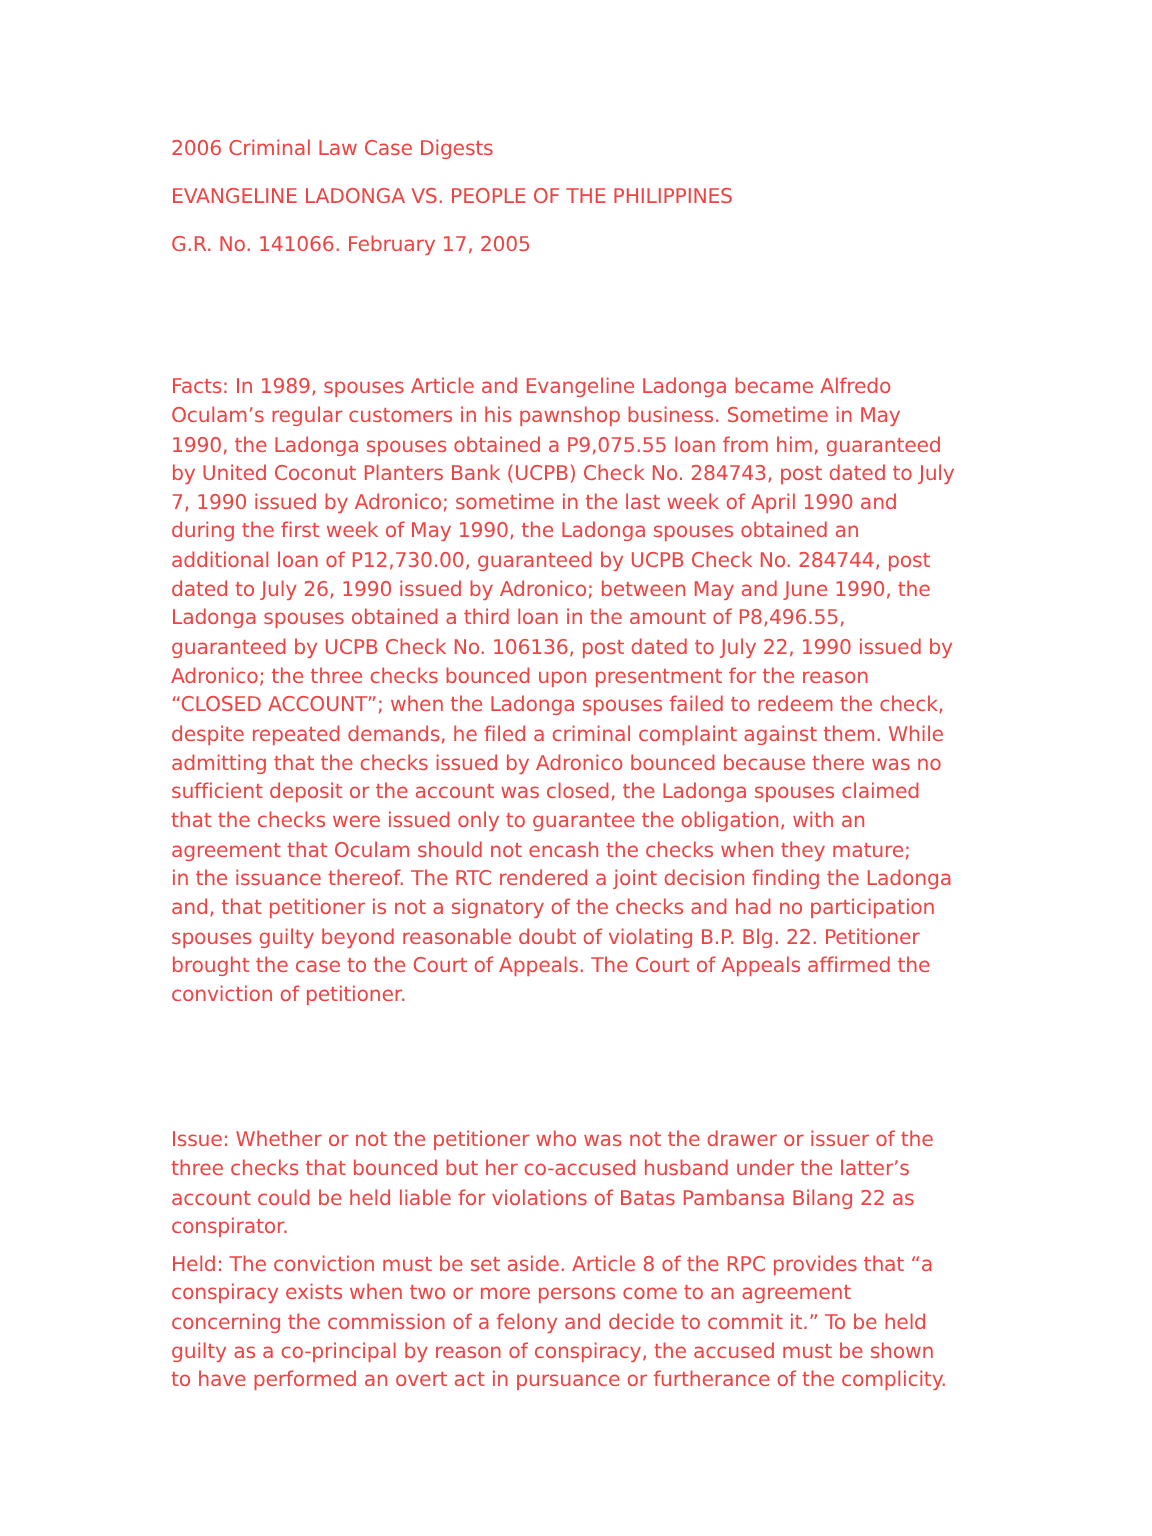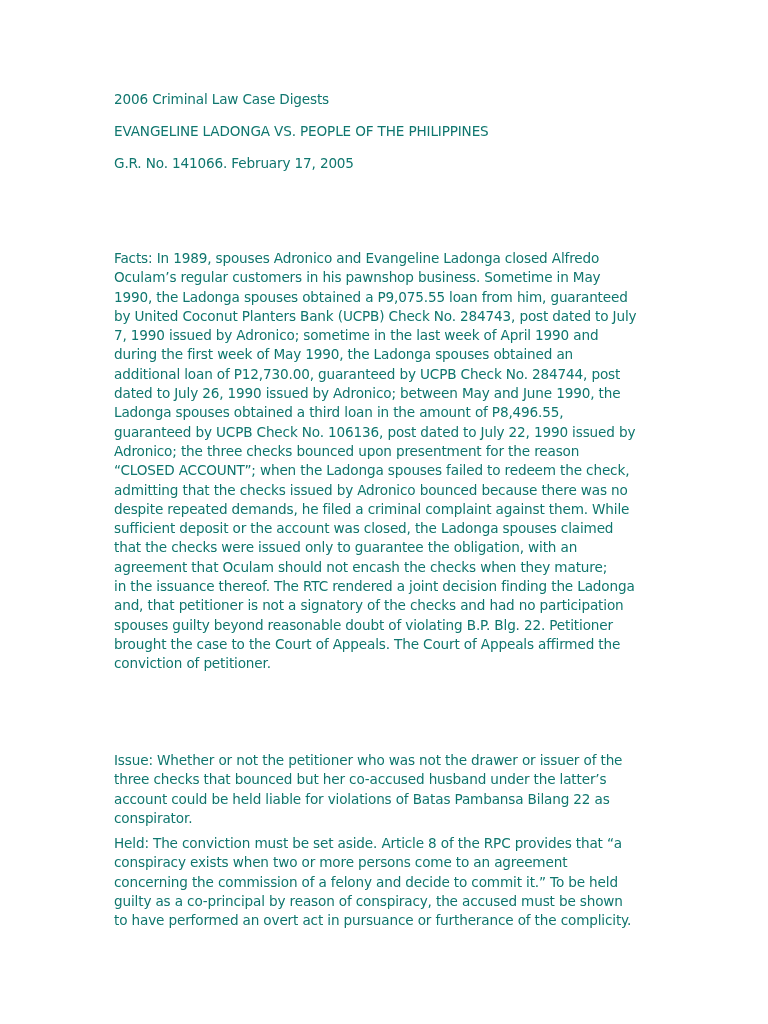--- a/index.html
+++ b/index.html
@@ -7,21 +7,21 @@
     padding: 0;
     background: #ffffff;
   }
   .page {
     position: relative;
     width: 768px;
     height: 1024px;
     background: #ffffff;
     overflow: hidden;
     font-family: "DejaVu Sans", "Liberation Sans", sans-serif;
-    color: #0f766e;
+    color: #ef4444;
     font-size: 13.6px;
     letter-spacing: -0.15px;
   }
   .textblock {
     position: absolute;
     left: 114px;
     line-height: 19.3px;
     white-space: nowrap;
   }
   .textblock .line {
@@ -39,34 +39,34 @@
 
 <div class="page">
 
   <div id="title" class="textblock">2006 Criminal Law Case Digests</div>
 
   <div id="case-name" class="textblock">EVANGELINE LADONGA VS. PEOPLE OF THE PHILIPPINES</div>
 
   <div id="gr-line" class="textblock">G.R. No. 141066. February 17, 2005</div>
 
   <div id="facts" class="textblock">
-      <div class="line">Facts: In 1989, spouses Adronico and Evangeline Ladonga closed Alfredo</div>
+      <div class="line">Facts: In 1989, spouses Article and Evangeline Ladonga became Alfredo</div>
       <div class="line">Oculam’s regular customers in his pawnshop business. Sometime in May</div>
       <div class="line">1990, the Ladonga spouses obtained a P9,075.55 loan from him, guaranteed</div>
       <div class="line">by United Coconut Planters Bank (UCPB) Check No. 284743, post dated to July</div>
       <div class="line">7, 1990 issued by Adronico; sometime in the last week of April 1990 and</div>
       <div class="line">during the first week of May 1990, the Ladonga spouses obtained an</div>
       <div class="line">additional loan of P12,730.00, guaranteed by UCPB Check No. 284744, post</div>
       <div class="line">dated to July 26, 1990 issued by Adronico; between May and June 1990, the</div>
       <div class="line">Ladonga spouses obtained a third loan in the amount of P8,496.55,</div>
       <div class="line">guaranteed by UCPB Check No. 106136, post dated to July 22, 1990 issued by</div>
       <div class="line">Adronico; the three checks bounced upon presentment for the reason</div>
       <div class="line">“CLOSED ACCOUNT”; when the Ladonga spouses failed to redeem the check,</div>
+      <div class="line">despite repeated demands, he filed a criminal complaint against them. While</div>
       <div class="line">admitting that the checks issued by Adronico bounced because there was no</div>
-      <div class="line">despite repeated demands, he filed a criminal complaint against them. While</div>
       <div class="line">sufficient deposit or the account was closed, the Ladonga spouses claimed</div>
       <div class="line">that the checks were issued only to guarantee the obligation, with an</div>
       <div class="line">agreement that Oculam should not encash the checks when they mature;</div>
       <div class="line">in the issuance thereof. The RTC rendered a joint decision finding the Ladonga</div>
       <div class="line">and, that petitioner is not a signatory of the checks and had no participation</div>
       <div class="line">spouses guilty beyond reasonable doubt of violating B.P. Blg. 22. Petitioner</div>
       <div class="line">brought the case to the Court of Appeals. The Court of Appeals affirmed the</div>
       <div class="line">conviction of petitioner.</div>
     </div>
 

